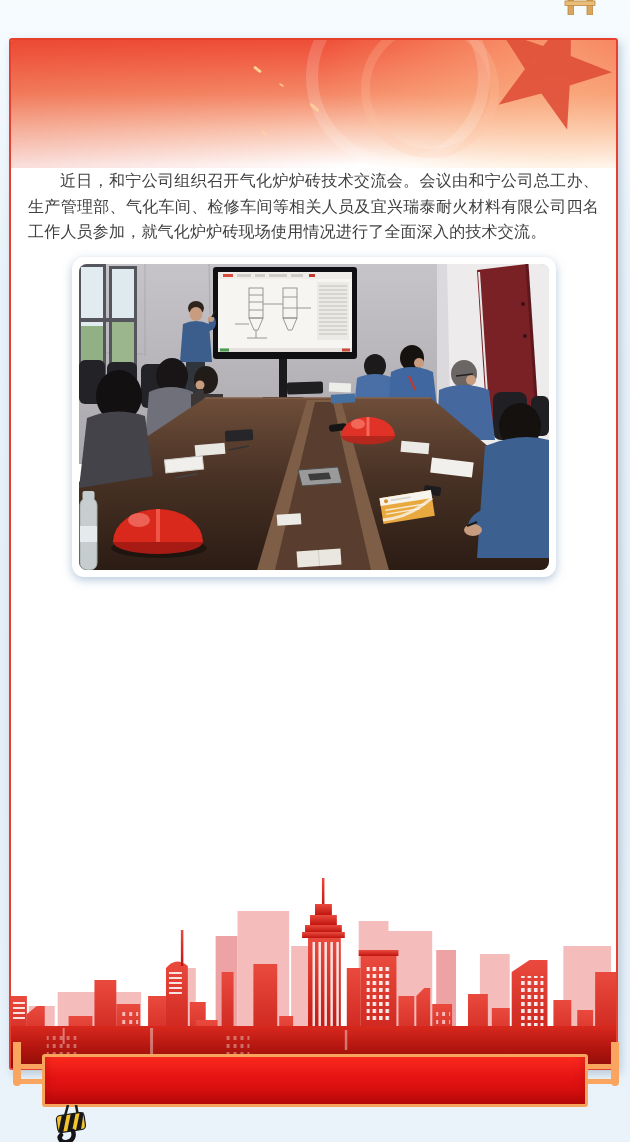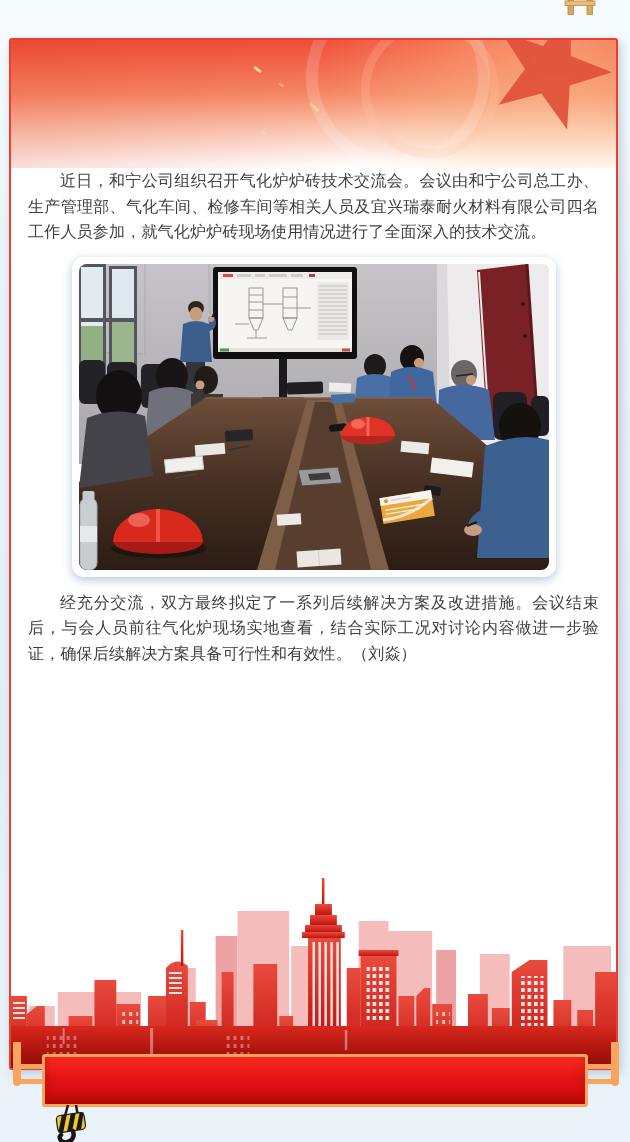--- a/index.html
+++ b/index.html
@@ -257,21 +257,20 @@
           <path d="M34 278 a45 33 0 0 1 90 0 z" fill="#d8291c"></path>
           <path d="M79 245 v33" stroke="#ee5546" stroke-width="4"></path>
           <ellipse cx="60" cy="256" rx="11" ry="7" fill="#f4766a" opacity="0.75"></ellipse>
 
           <rect x="1" y="234" width="17" height="72" rx="7" fill="#d4dde0" opacity="0.92" stroke="#aeb9bd"></rect>
           <rect x="3.5" y="227" width="12" height="9" rx="2" fill="#c3cdd0"></rect>
           <rect x="1" y="262" width="17" height="16" fill="#e8eef0" opacity="0.9"></rect>
         </svg>
       </figure>
 
-      <p class="p3">经充分交流，双方最终拟定了一系列后续解决方案及改进措施。会议结束后，与会人员前往气化炉现场实地查看，结合实际工况对讨论内容做进一步验证，确保后续解决方案具备可行性和有效性。（刘焱）</p>
     </div>
 
     <svg class="skyline" viewBox="0 0 609 192" preserveAspectRatio="none">
       <defs>
         <linearGradient id="gFG" x1="0" y1="0" x2="0" y2="1">
           <stop offset="0" stop-color="#ea4a3e"></stop>
             <stop offset="1" stop-color="#c0150f"></stop>
         </linearGradient>
         <linearGradient id="gBase" x1="0" y1="0" x2="0" y2="1">
           <stop offset="0" stop-color="#d8281e"></stop>

